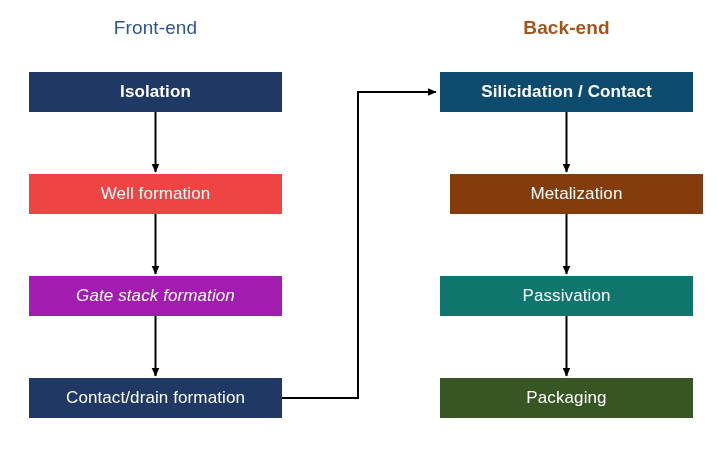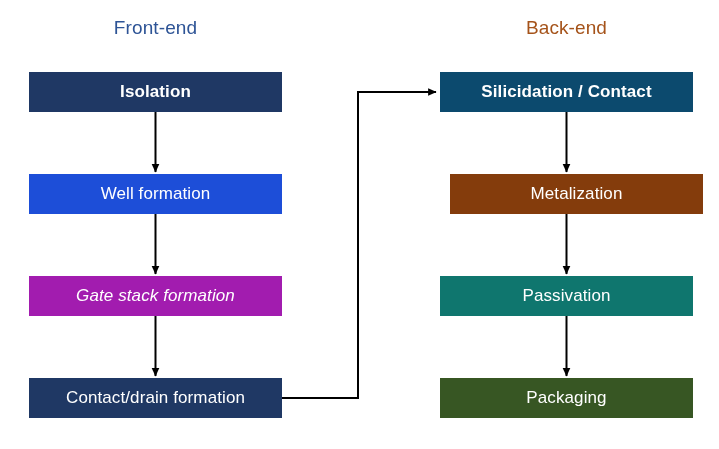--- a/index.html
+++ b/index.html
@@ -33,20 +33,21 @@
     left: 29px;
     top: 16px;
     width: 253px;
     color: #2e5496;
   }
   #title-backend {
     left: 440px;
     top: 16px;
     width: 253px;
     color: #a5531a;
+    font-weight: bold;
   }
 
   
   .step {
     position: absolute;
     width: 253px;
     height: 40px;
     display: flex;
     align-items: center;
     justify-content: center;
@@ -83,21 +84,21 @@
 
 <div id="canvas" style="background: rgb(255, 255, 255);">
 
   <div class="col-title" id="title-frontend" style="color: rgb(46, 84, 150);">Front-end</div>
   <div class="col-title" id="title-backend" style="color: rgb(165, 83, 26);">Back-end</div>
 
   <div class="step col-left row-0" id="box-isolation" style="background: rgb(31, 56, 100); font-weight: bold;">
     <span class="step-label">Isolation</span>
   </div>
 
-  <div class="step col-left row-1" id="box-well-formation" style="background: #1d4ed8;">
+  <div class="step col-left row-1" id="box-well-formation" style="background: #ef4444;">
     <span class="step-label">Well formation</span>
   </div>
 
   <div class="step col-left row-2" id="box-gate-stack-formation" style="background: #a21caf; font-style: italic;">
     <span class="step-label">Gate stack formation</span>
   </div>
 
   <div class="step col-left row-3" id="box-source-drain-formation" style="background: rgb(31, 56, 100);">
     <span class="step-label">Contact/drain formation</span>
   </div>

